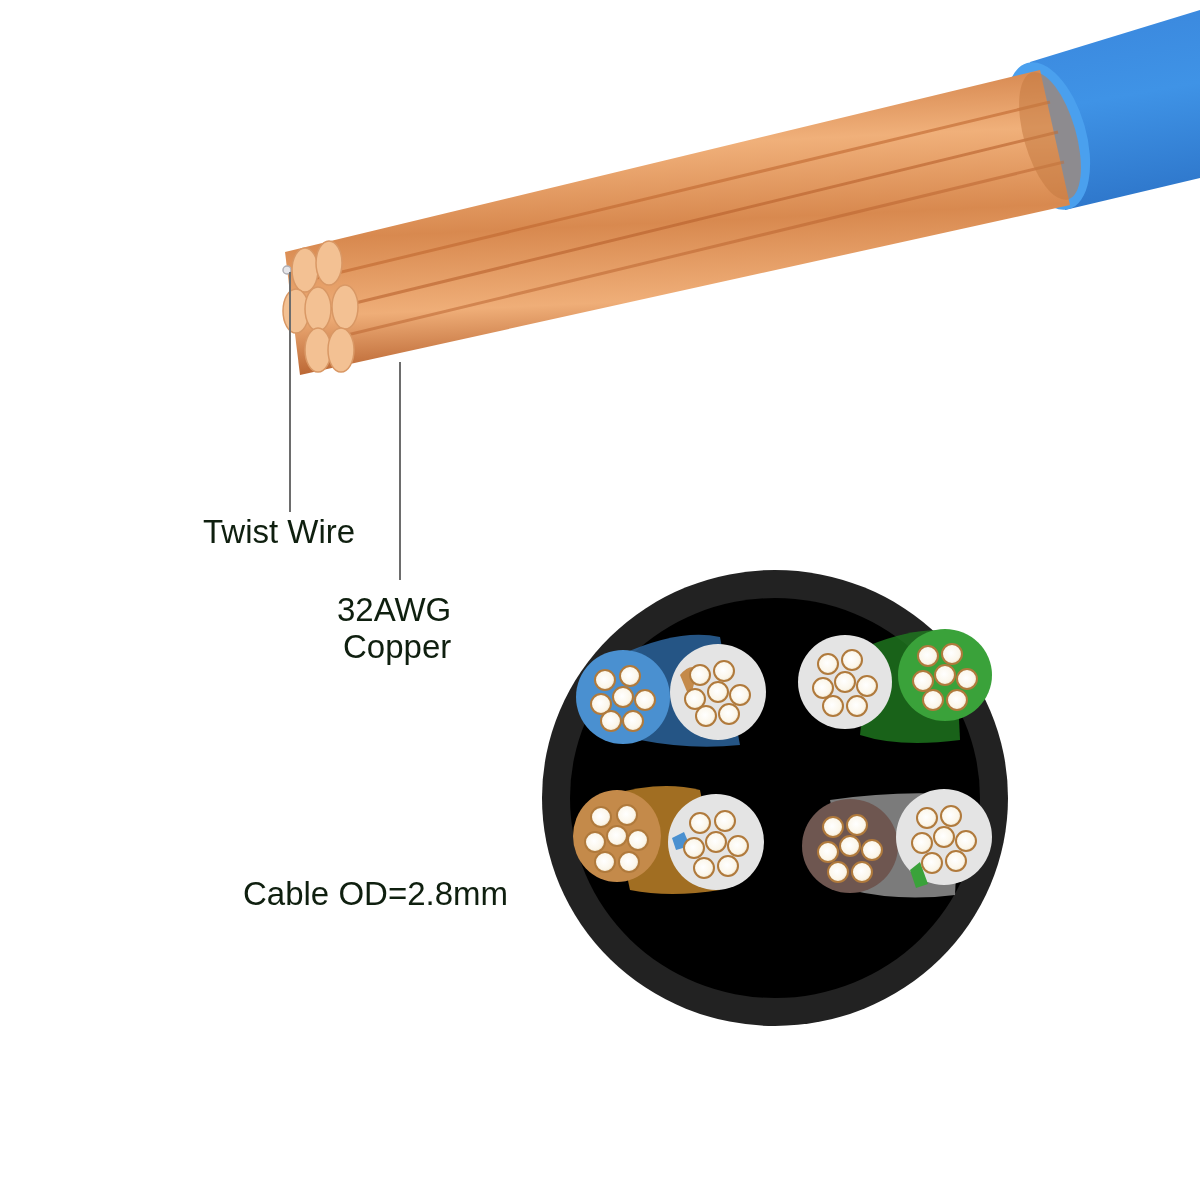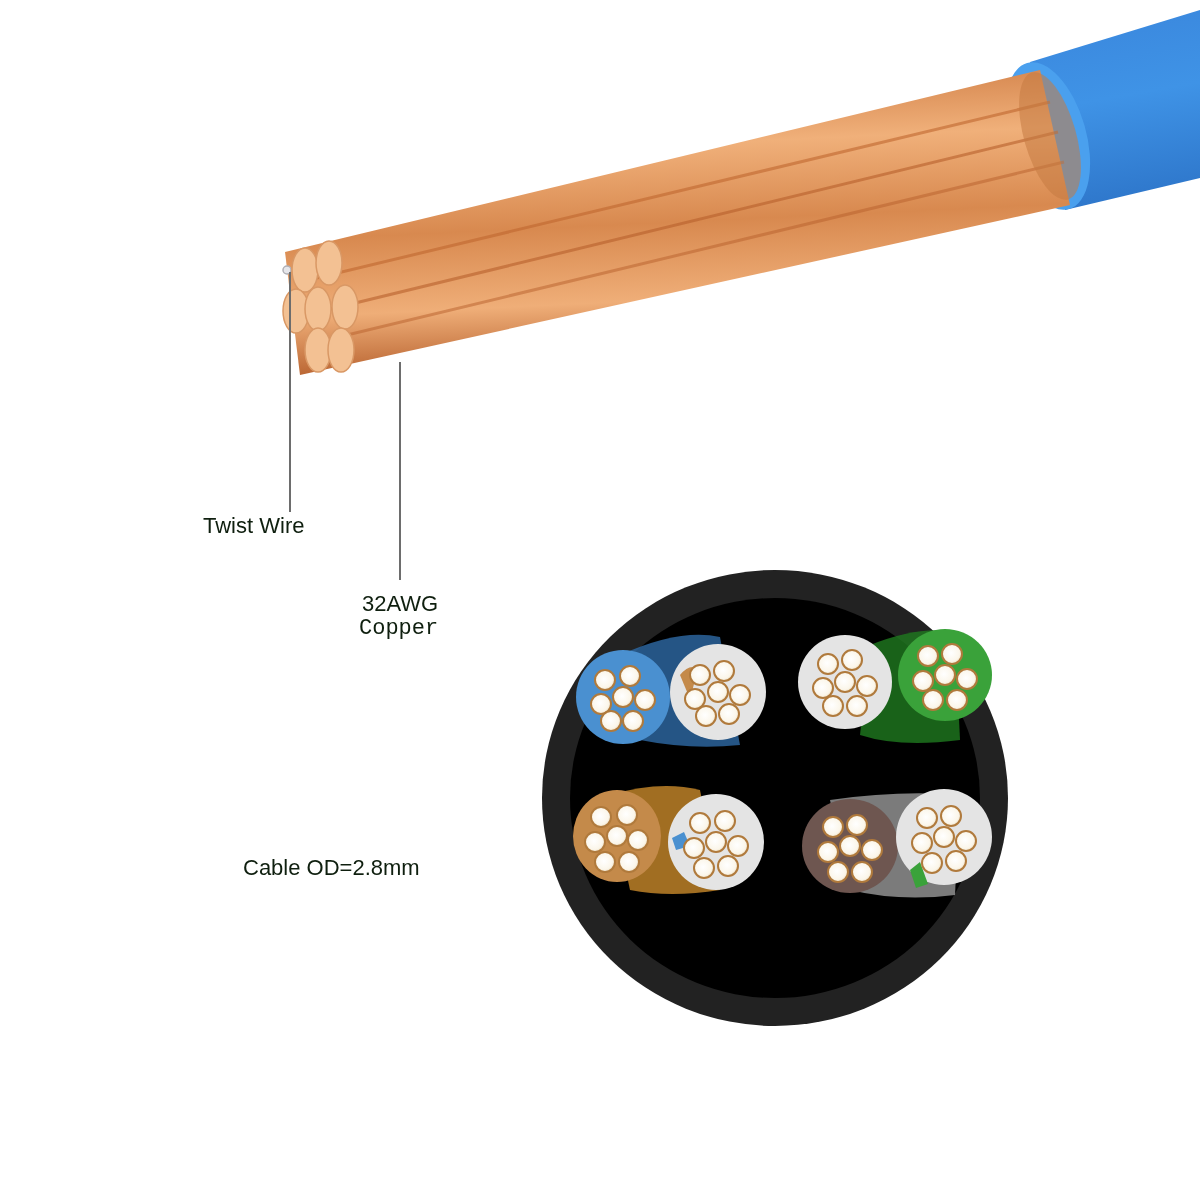--- a/index.html
+++ b/index.html
@@ -1,21 +1,21 @@
 <!DOCTYPE html>
 <html><head>
 <meta charset="utf-8">
 <style>
   html,body{margin:0;padding:0;background:#ffffff;}
   body{width:1200px;height:1200px;position:relative;overflow:hidden;font-family:"Liberation Sans",sans-serif;}
   .art{position:absolute;left:0;top:0;width:1200px;height:1200px;}
-  .label{position:absolute;color:#0f1f0f;font-size:22px;line-height:1.12;white-space:nowrap;}
+  .label{position:absolute;color:#0f1f0f;font-size:33px;line-height:1.12;white-space:nowrap;}
   .lbl-twist{left:203px;top:514px;}
   .lbl-awg{left:335px;top:592px;text-align:right;}
-  .lbl-od{left:243px;top:856px;}
+  .lbl-od{left:243px;top:876px;}
   .leader{position:absolute;width:2px;background:#6d6d6d;}
 </style>
 </head>
 <body>
 
 <svg class="art" viewBox="0 0 1200 1200" xmlns="http://www.w3.org/2000/svg">
   <defs>
     <linearGradient id="cu" x1="0" y1="0" x2="0.12" y2="1">
       <stop offset="0" stop-color="#c9733a"></stop>
       <stop offset="0.3" stop-color="#f0b07a"></stop>
@@ -158,15 +158,15 @@
     </g>
   </g>
 </svg>
 
 <div class="leader" style="left:289px;top:272px;height:240px;"></div>
 <div class="leader" style="left:399px;top:362px;height:218px;"></div>
 
 <div class="label lbl-twist">Twist Wire</div>
 <div class="label lbl-awg">
   <div>32AWG</div>
-  <div style="margin-left:24px;font-family:Liberation Mono, monospace;">Copper</div>
+  <div style="margin-left:8px;">Copper</div>
 </div>
 <div class="label lbl-od">Cable OD=2.8mm</div>
 
 </body></html>

